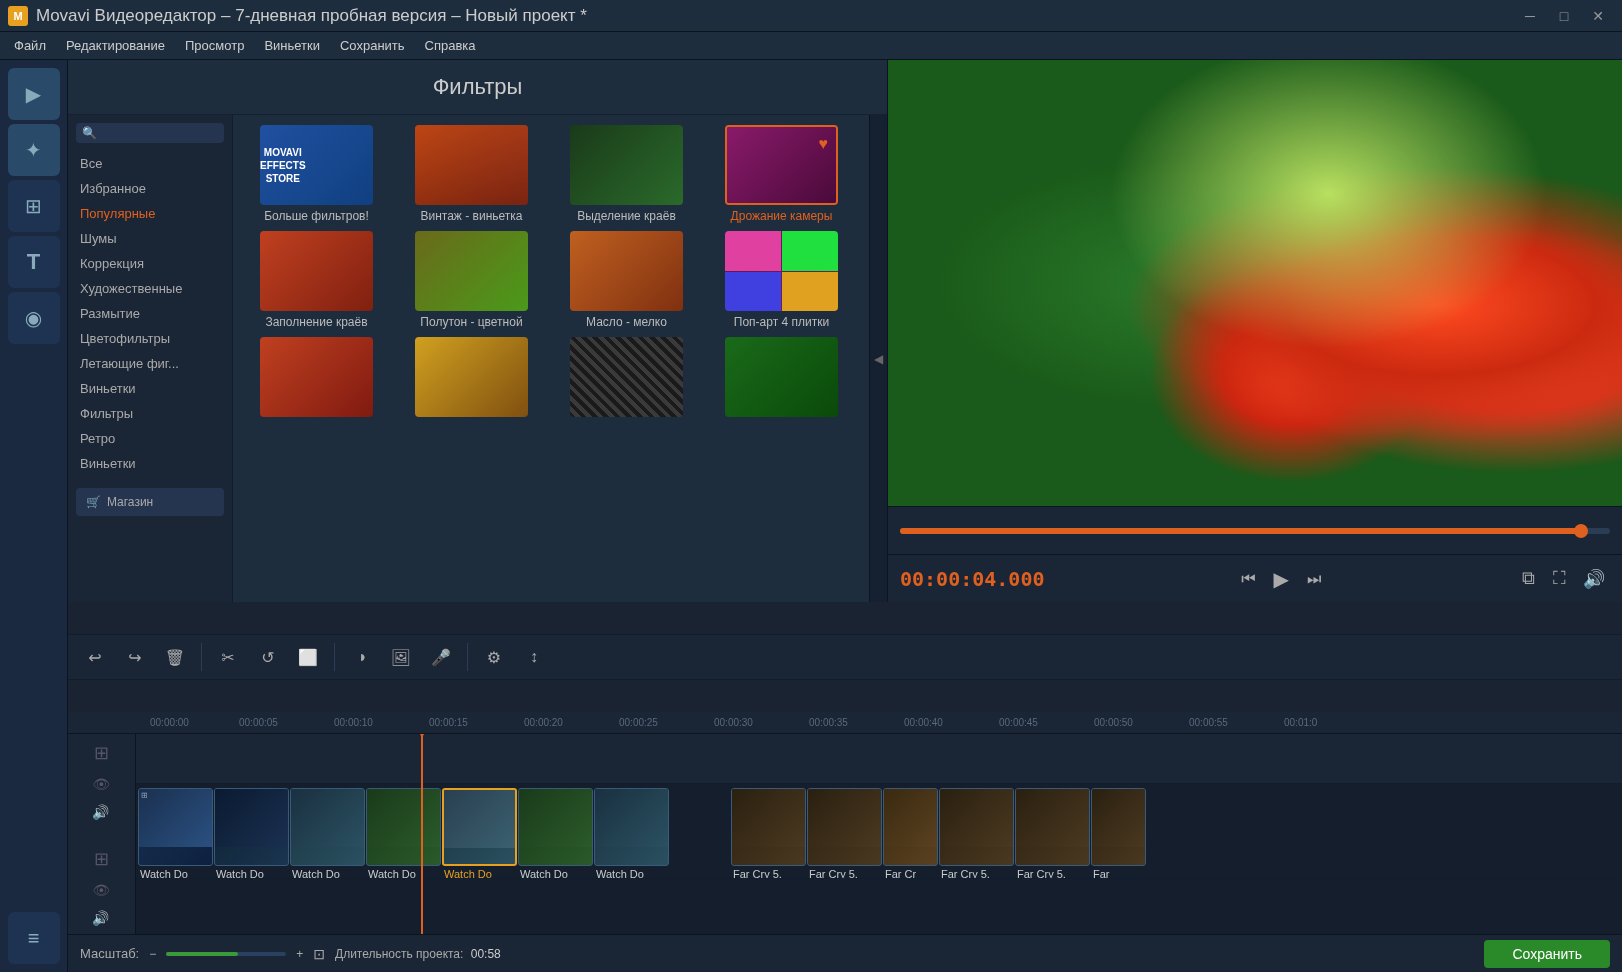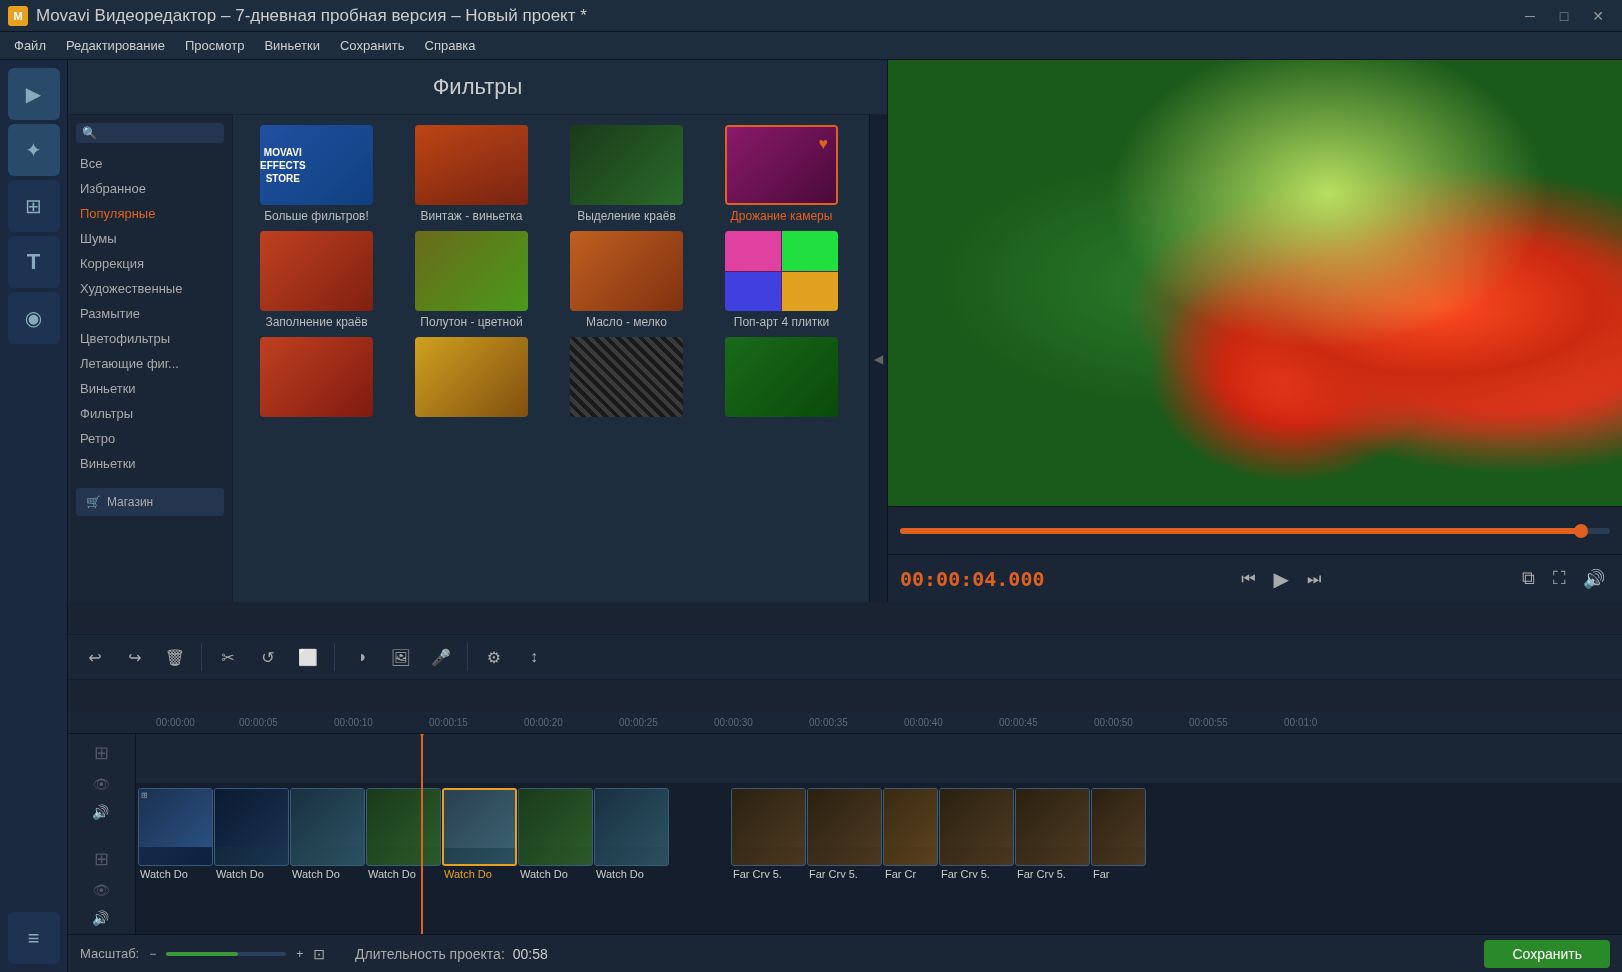--- a/index.html
+++ b/index.html
@@ -256,21 +256,21 @@
     .scale-label { color: #aaa; font-size: 13px; }
     .scale-slider {
       width: 120px; height: 4px;
       background: #2a4060; border-radius: 2px;
       position: relative; cursor: pointer;
     }
     .scale-fill {
       width: 60%; height: 100%;
       background: #3a9a3a; border-radius: 2px;
     }
-    .duration-label { color: #aaa; font-size: 14px; margin-left: 20px; }
+    .duration-label { color: #aaa; font-size: 12px; }
     .save-btn {
       margin-left: auto;
       background: #2a8a2a;
       color: #fff;
       padding: 6px 28px;
       border-radius: 4px;
       cursor: pointer;
       font-size: 14px;
       font-weight: 500;
     }
@@ -541,21 +541,21 @@
       <div class="toolbar-sep"></div>
       <div class="tb-btn">⚙</div>
       <div class="tb-btn">↕</div>
     </div>
 
     <div class="timeline-section">
 
       <div class="timeline-ruler">
         <div style="width:68px;flex-shrink:0;"></div>
         <div style="display:flex;align-items:center;flex:1;font-size:10px;color:#5a6a7a;gap:0;position:relative;">
-          <span style="position:absolute;left:12px;">00:00:00</span>
+          <span style="position:absolute;left:6px;">00:00:00</span>
           <span style="position:absolute;left:95px;">00:00:05</span>
           <span style="position:absolute;left:190px;">00:00:10</span>
           <span style="position:absolute;left:285px;">00:00:15</span>
           <span style="position:absolute;left:380px;">00:00:20</span>
           <span style="position:absolute;left:475px;">00:00:25</span>
           <span style="position:absolute;left:570px;">00:00:30</span>
           <span style="position:absolute;left:665px;">00:00:35</span>
           <span style="position:absolute;left:760px;">00:00:40</span>
           <span style="position:absolute;left:855px;">00:00:45</span>
           <span style="position:absolute;left:950px;">00:00:50</span>

